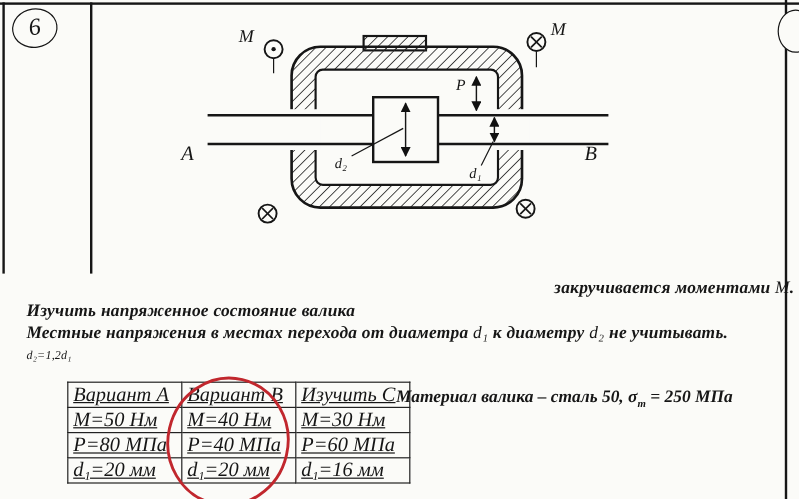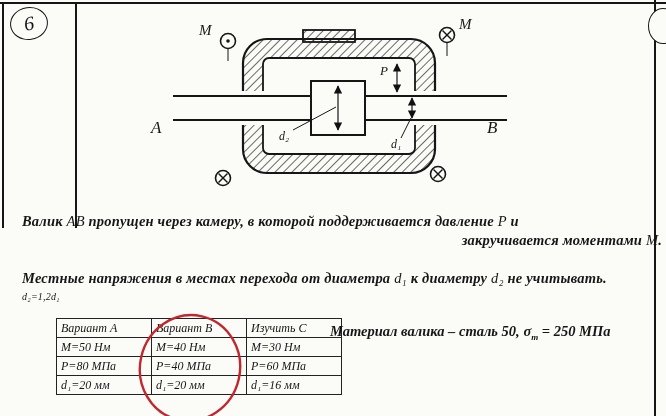--- a/index.html
+++ b/index.html
@@ -20,21 +20,21 @@
   }
   .ptext{position:absolute;left:22px;width:640px;font-style:italic;font-weight:700;
     font-size:14.5px;letter-spacing:.2px;white-space:nowrap;}
   .ptext .mt{font-weight:400;}
   .ptext.small{font-size:10px;font-weight:400;}
   table.variants{
     position:absolute;left:56px;top:318px;border-collapse:collapse;
   }
   table.variants th,table.variants td{
     border:1.2px solid #222;width:86px;height:18px;padding:0 4px;
-    font-style:italic;font-weight:400;font-size:12px;text-align:left;white-space:nowrap;
+    font-style:italic;font-weight:400;font-size:17px;text-align:left;white-space:nowrap;text-decoration:underline;
   }
   .material{position:absolute;left:330px;top:323px;font-style:italic;font-weight:700;
     font-size:14.5px;white-space:nowrap;}
   .material sub{font-size:9px;}
   svg text{font-family:"Liberation Serif","DejaVu Serif",serif;font-style:italic;fill:#161616;}
 </style>
 </head>
 <body>
 
 <div class="page">
@@ -109,25 +109,25 @@
       <text x="16" y="127" font-size="17">А</text>
       <text x="352" y="127" font-size="17">В</text>
       <text x="64" y="29" font-size="15">М</text>
       <text x="324" y="23" font-size="15">М</text>
       <text x="245" y="69" font-size="13">Р</text>
       <text x="144" y="134" font-size="12">d₂</text>
       <text x="256" y="142" font-size="12">d₁</text>
     </g>
   </svg>
 
-  <div class="ptext" style="top:213px;">
-    <span>Валик </span><span class="mt">АВ</span><span> пропущен через камеру, в которой поддерживается давление </span><span class="mt">Р</span><span> и</span>
-  </div>
   <div class="ptext" style="top:232px;text-align:right;">
     <span>закручивается моментами </span><span class="mt">М</span><span>.</span>
+  </div>
+  <div class="ptext" style="top:251px;">
+    <span>Изучить напряженное состояние валика</span>
   </div>
   <div class="ptext" style="top:270px;">
     <span>Местные напряжения в местах перехода от диаметра </span><span class="mt">d₁</span><span> к диаметру </span><span class="mt">d₂</span><span> не учитывать.</span>
   </div>
   <div class="ptext small" style="top:291px;">
     <span class="mt">d₂=1,2d₁</span>
   </div>
 
   <table class="variants">
     <tbody>

